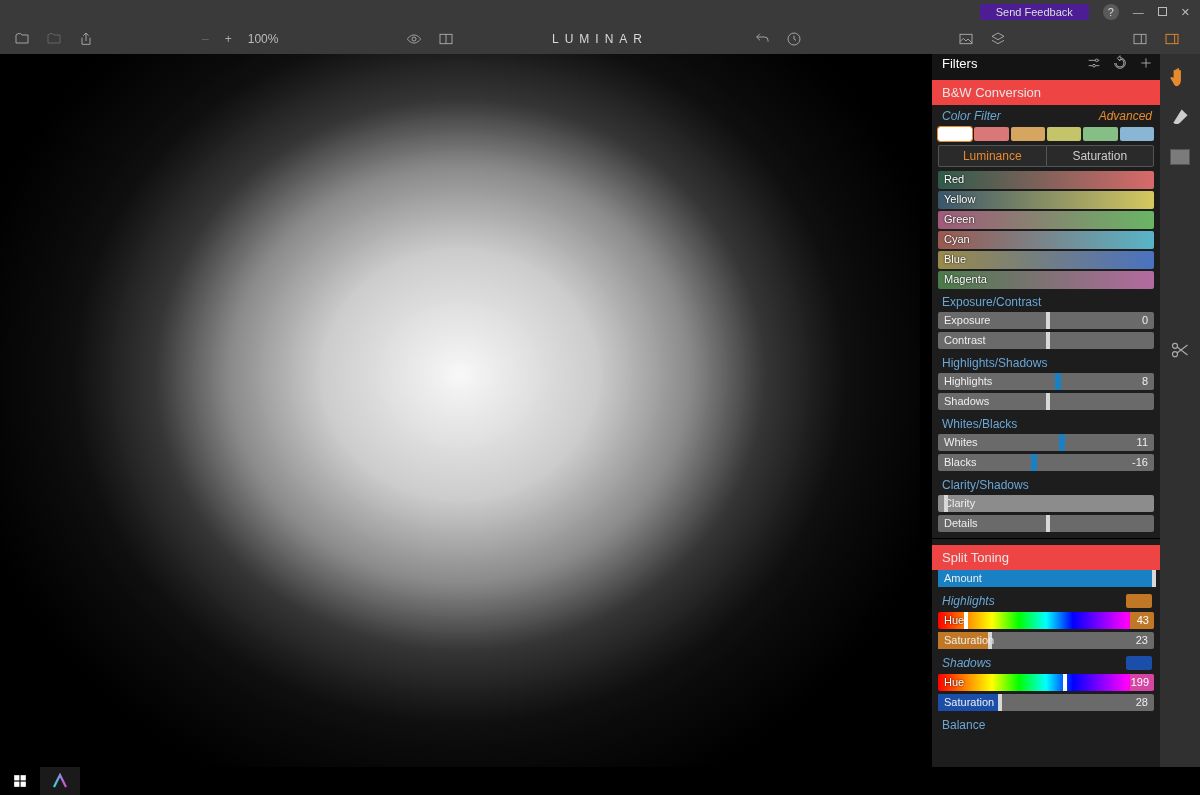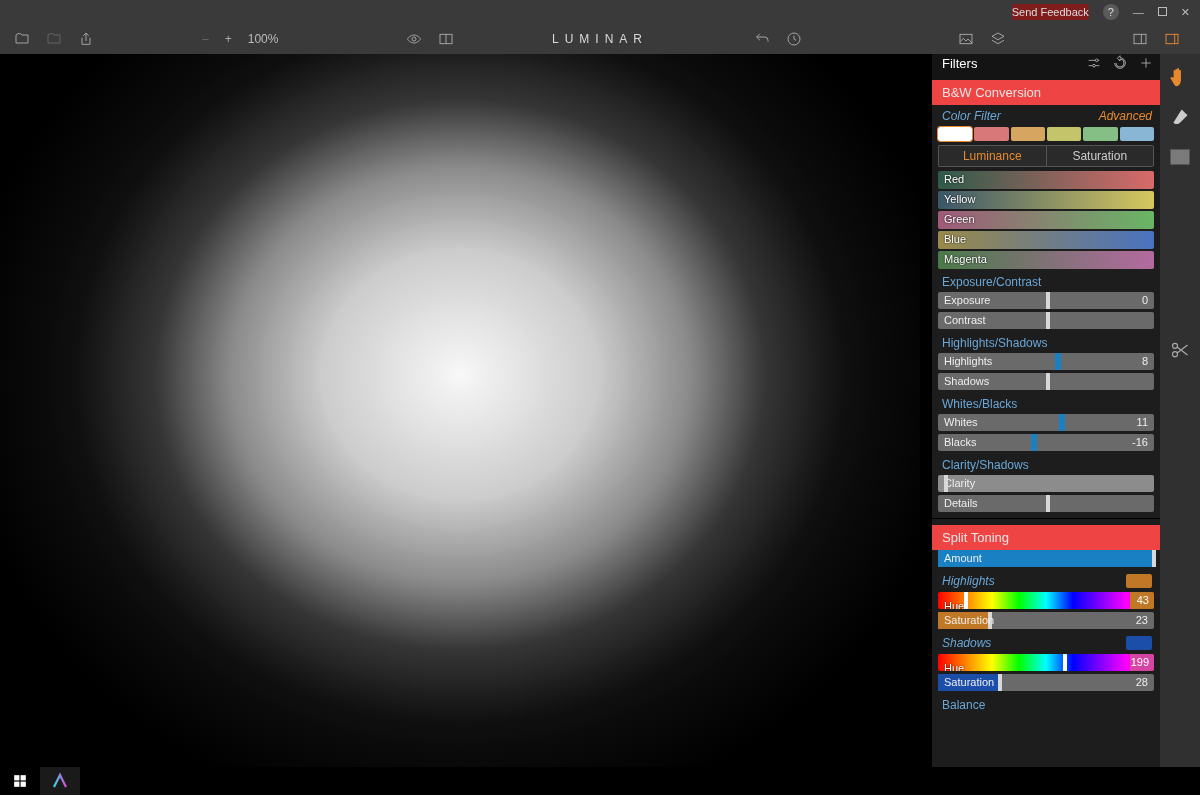--- a/index.html
+++ b/index.html
@@ -1,20 +1,20 @@
 <!DOCTYPE html>
 <html><head>
 <meta charset="utf-8">
 <style>
   * { box-sizing: border-box; margin: 0; padding: 0; font-family: "Segoe UI", Arial, sans-serif; }
   body { width:1200px; height:795px; background:#000; overflow:hidden; color:#ccc; font-size:12px; }
 
   
   .winbar { position:absolute; top:0; left:0; right:0; height:24px; background:#3a3a3a; display:flex; align-items:center; justify-content:flex-end; gap:14px; padding:0 10px; z-index:5;}
-  .winbar .feedback { background:#7f1d1d; color:#ddd; padding:2px 0; font-size:11px; border-radius:2px; cursor:pointer;}
+  .winbar .feedback { background:#4c1d95; color:#ddd; padding:2px 16px; font-size:11px; border-radius:2px; cursor:pointer;}
   .winbar .help { width:16px; height:16px; border-radius:50%; background:#5a5a5a; color:#ddd; display:flex; align-items:center; justify-content:center; font-size:11px; cursor:pointer;}
   .winbar .winbtn { color:#bbb; cursor:pointer; font-size:11px;}
   .winbar .sq { width:9px; height:9px; border:1px solid #bbb; display:inline-block;}
 
   
   .toolbar { position:absolute; top:24px; left:0; right:0; height:30px; background:#3a3a3a; display:flex; align-items:center; color:#aaa; z-index:5; font-size:12px;}
   .tb-group { display:flex; align-items:center; gap:16px; padding:0 14px;}
   .toolbar .zoom { color:#bbb; font-size:12px;}
   .toolbar .app-title { position:absolute; left:50%; transform:translateX(-50%); letter-spacing:6px; color:#d8d8d8; font-size:12px;}
   .toolbar .accent .ic-stroke { stroke:#e78a2e;}
@@ -54,21 +54,21 @@
   .slider { position:relative; height:17px; margin:0 6px 3px 6px; background:#6a6a6a; border-radius:2px; font-size:11px; color:#eee;}
   .slider.light{ background:#8c8c8c;}
   .slider .lbl{ position:absolute; left:6px; top:2px;}
   .slider .val{ position:absolute; right:6px; top:2px;}
   .slider .handle{ position:absolute; top:0; width:4px; height:100%; background:#d8d8d8;}
   .slider.colorfill::before{ content:""; position:absolute; left:0; top:0; bottom:0; width:var(--fill,50%); background:var(--fillcolor,#1980c4);}
   .slider.colorfill .lbl,.slider.colorfill .val{ z-index:2;}
 
   .hue-row{ position:relative; height:17px; margin:0 6px 3px 6px; border-radius:2px; overflow:hidden; font-size:11px; background:linear-gradient(90deg,#f00,#ff8000,#ffff00,#00ff00,#00ffff,#0000ff,#8000ff,#ff00ff,#f00);}
   .hue-row::after{ content:""; position:absolute; right:0; top:0; bottom:0; width:24px; background:var(--endcap,#333);}
-  .hue-row .lbl{position:absolute; left:6px; top:8px; color:#fff; text-shadow:0 0 2px #000; z-index:2;}
+  .hue-row .lbl{position:absolute; left:6px; top:2px; color:#fff; text-shadow:0 0 2px #000; z-index:2;}
   .hue-row .val{position:absolute; right:5px; top:2px; color:#fff; z-index:3;}
   .hue-row .handle{position:absolute; top:0; width:4px; height:100%; background:#fff; z-index:2;}
 
   .colorchip{ width:26px; height:14px; border-radius:2px;}
 
   .hr { height:1px; background:#000; margin:6px 0;}
 
   
   .toolstrip { position:absolute; top:54px; right:0; width:40px; bottom:28px; background:#303030; display:flex; flex-direction:column; align-items:center; gap:18px; padding-top:12px;}
   .toolstrip .tool{ width:22px; height:22px; cursor:pointer; display:flex; align-items:center; justify-content:center;}
@@ -190,20 +190,23 @@
   </div>
   <div id="gradrows">
       <div class="grad-row ic-clickable" style="background: linear-gradient(90deg, rgb(46, 90, 74), rgb(216, 106, 106));">
         <span>Red</span>
       </div>
       <div class="grad-row ic-clickable" style="background: linear-gradient(90deg, rgb(58, 86, 106), rgb(214, 200, 95));">
         <span>Yellow</span>
       </div>
       <div class="grad-row ic-clickable" style="background: linear-gradient(90deg, rgb(160, 90, 122), rgb(105, 181, 101));">
         <span>Green</span>
+      </div>
+      <div class="grad-row ic-clickable" style="background: linear-gradient(90deg, rgb(154, 88, 80), rgb(88, 180, 200));">
+        <span>Cyan</span>
       </div>
       <div class="grad-row ic-clickable" style="background: linear-gradient(90deg, rgb(154, 138, 74), rgb(74, 114, 192));">
         <span>Blue</span>
       </div>
       <div class="grad-row ic-clickable" style="background: linear-gradient(90deg, rgb(74, 122, 74), rgb(180, 106, 160));">
         <span>Magenta</span>
       </div>
     </div>
 
   <div class="group-title">Exposure/Contrast</div>

